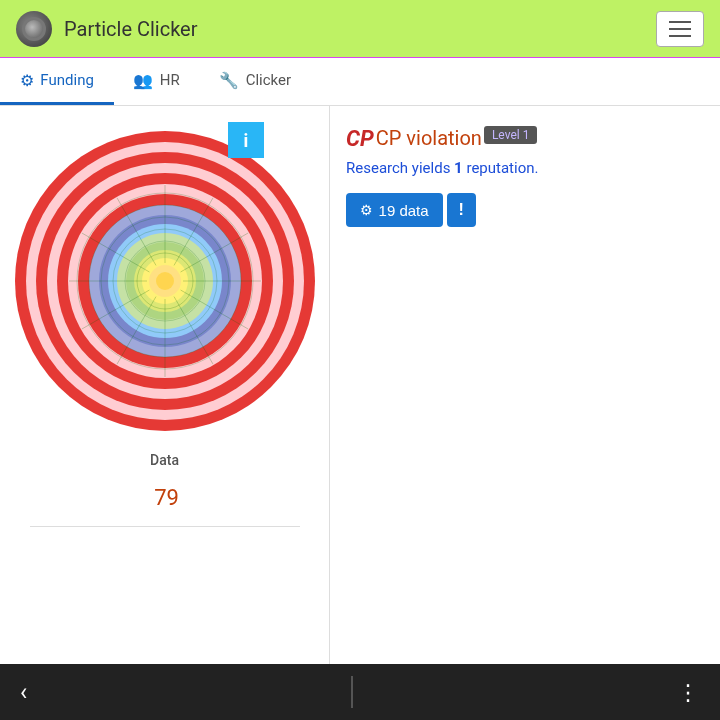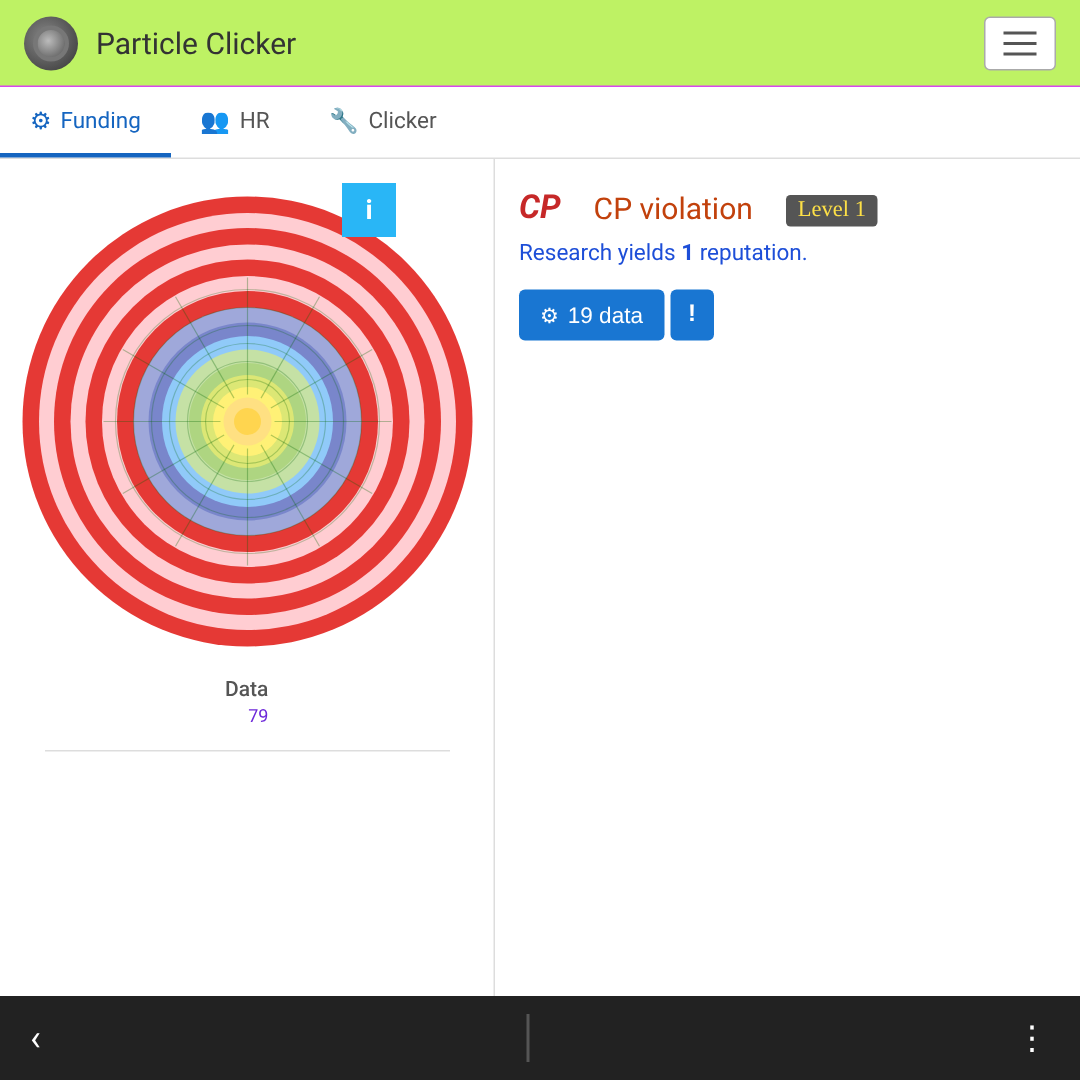--- a/index.html
+++ b/index.html
@@ -73,33 +73,33 @@
     .ring {
       position: absolute; border-radius: 50%;
     }
 
     
     .stats-row {
       display: flex; justify-content: space-around; width: 100%; padding: 16px 10px 0 10px;
     }
     .stat-col { text-align: right; }
     .stat-label { font-size: 14px; color: #555; font-weight: 500; }
-    .stat-value { font-size: 12px; color: #6d28d9; margin-top: 2px; }
+    .stat-value { font-size: 22px; color: #c2410c; margin-top: 17px; }
 
     
     .right-panel {
       flex: 1; padding: 20px 16px; background: white;
     }
     .research-item { display: flex; flex-direction: column; gap: 8px; }
-    .research-title-row { display: flex; align-items: flex-end; gap: 22px; }
+    .research-title-row { display: flex; align-items: flex-start; gap: 2px; }
     .cp-icon { font-size: 22px; color: #c62828; font-style: italic; font-weight: bold; }
     .research-name { font-size: 20px; color: #c2410c; }
     .level-badge {
-      background: #555; color: #fde047; font-size: 15px;
-      padding: 2px 8px; border-radius: 3px; font-family: Liberation Serif, serif;
+      background: #555; color: #c4b5fd; font-size: 12px;
+      padding: 2px 8px; border-radius: 3px;
     }
     .research-desc { font-size: 15px; color: #333; }
     .research-yield { font-size: 15px; color: #1d4ed8; }
     .research-yield strong { font-weight: bold; }
     .action-row { display: flex; gap: 4px; margin-top: 8px; }
     .data-btn {
       display: flex; align-items: center; gap: 6px;
       background: #1976d2; color: white; padding: 8px 14px;
       border: none; border-radius: 4px; font-size: 15px; cursor: pointer;
     }

